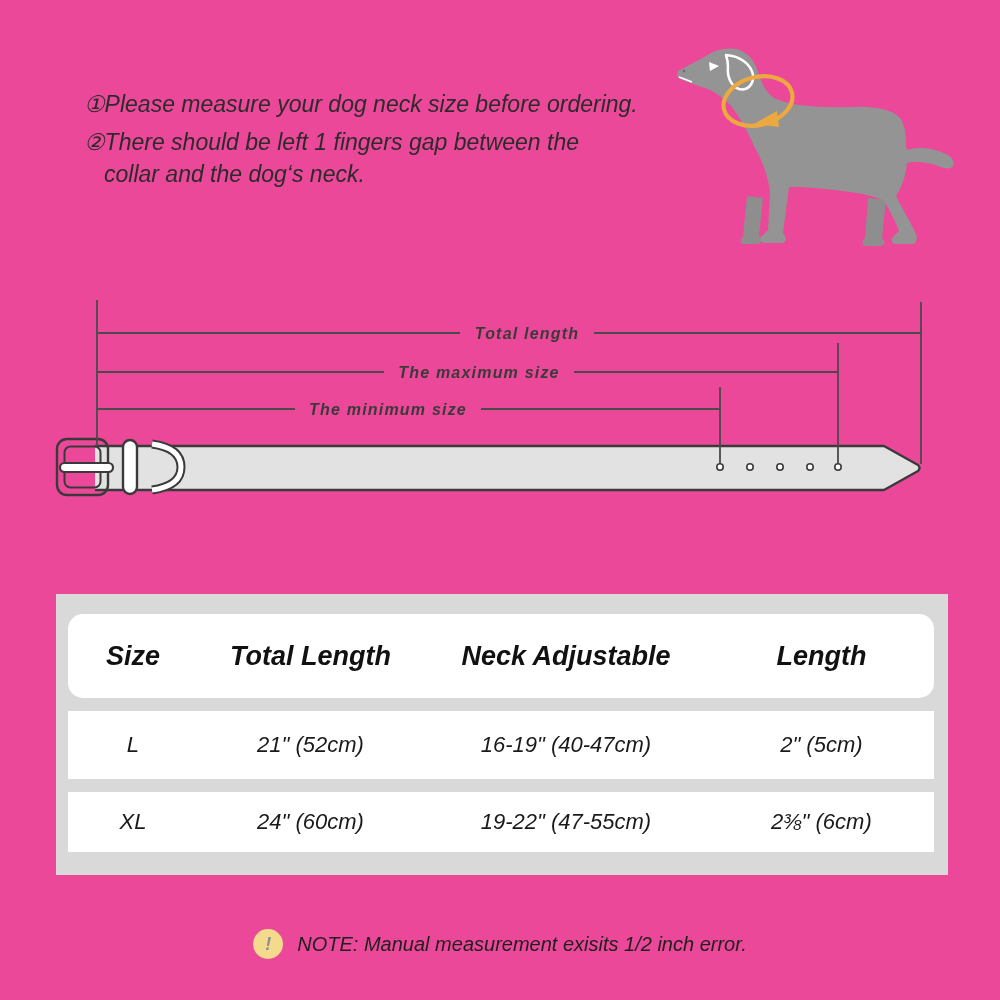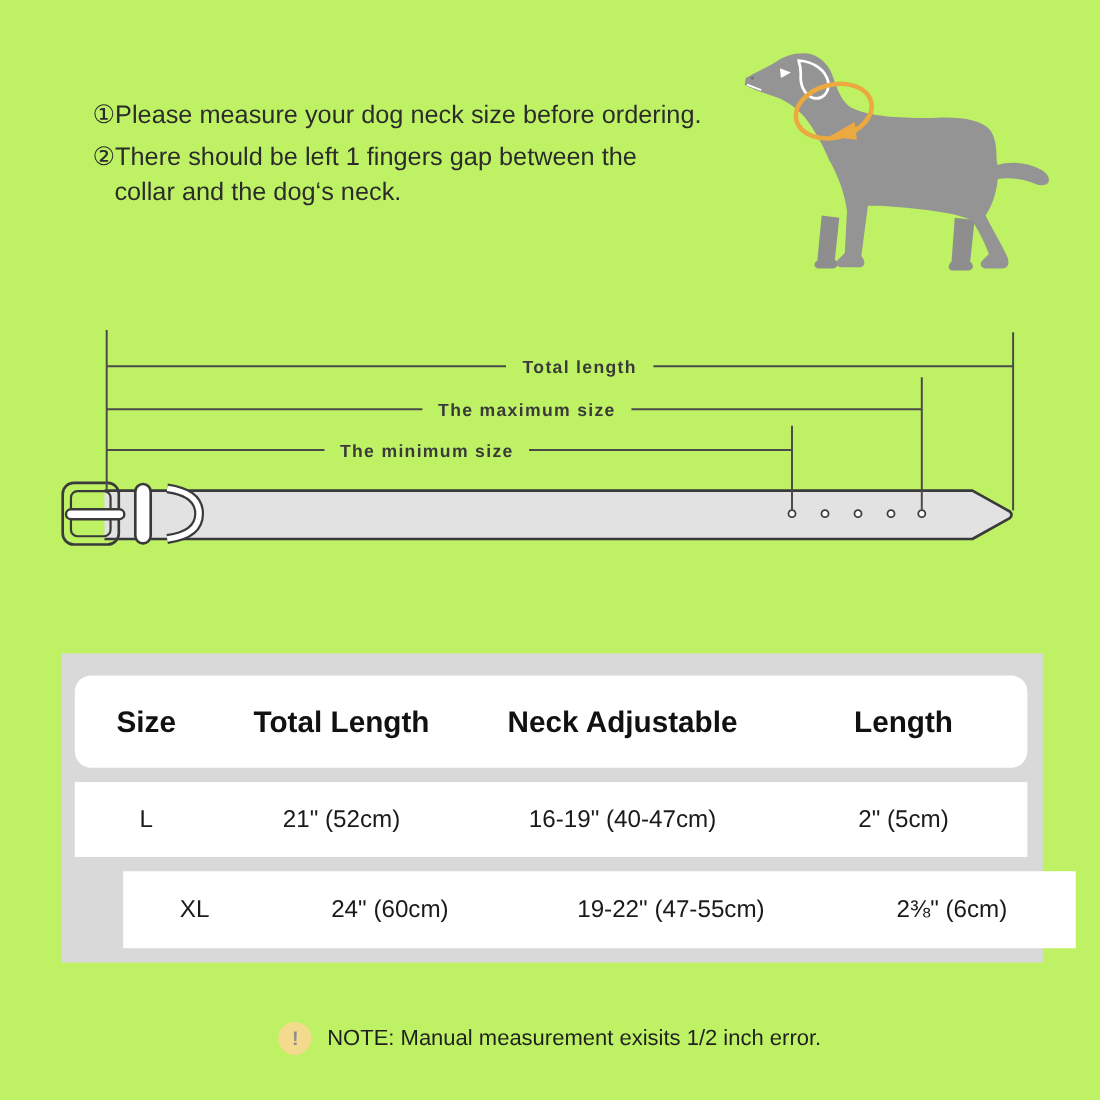--- a/index.html
+++ b/index.html
@@ -1,18 +1,18 @@
 <!DOCTYPE html>
 <html><head>
 <meta charset="utf-8">
 <style>
   html,body { margin:0; padding:0; background:#fff; }
   .canvas {
-    position:relative; width:1000px; height:1000px; background:#bef264;
-    font-family:"Liberation Sans", sans-serif; overflow:hidden; color:#222;
+    position:relative; width:1000px; height:1000px; background:#ec4899;
+    font-family:"Liberation Sans", sans-serif; overflow:hidden; color:#222;font-style:italic;
   }
   
   .instructions { position:absolute; left:84px; top:88px; width:620px; font-size:23px; color:#2b2b2b; }
   .instr-line { line-height:32px; }
   .instr-line.gap { margin-top:6px; }
   .instr-cont { padding-left:20px; }
   
   .dog-figure { position:absolute; left:630px; top:20px; width:360px; height:250px; }
   
   .diagram { position:absolute; left:0; top:280px; width:1000px; height:240px; }
@@ -20,21 +20,21 @@
     font-family:"Liberation Sans", sans-serif; font-size:16px; font-weight:bold;
     letter-spacing:1.2px; fill:#3a3a3a;
   }
   
   .size-table { position:absolute; left:56px; top:594px; width:892px; height:281px; background:#d9d9d9; }
   .t-row { position:absolute; left:12px; width:866px; background:#ffffff;
            display:grid; grid-template-columns:15% 26% 33% 26%;
            align-items:center; justify-items:center; }
   .t-head { top:20px; height:84px; font-weight:bold; font-size:27px; color:#111;border-radius:15px; }
   .t-body1 { top:117px; height:68px; font-size:22px; color:#1a1a1a; }
-  .t-body2 { top:198px; height:70px; font-size:22px; color:#1a1a1a;margin-left:44px; }
+  .t-body2 { top:198px; height:60px; font-size:22px; color:#1a1a1a; }
   
   .note { position:absolute; left:0; top:926px; width:1000px; height:36px;
           display:flex; align-items:center; justify-content:center; gap:14px; }
   .note-icon { width:30px; height:30px; border-radius:50%; background:#f4da8d;
                display:flex; align-items:center; justify-content:center;
                font-size:18px; font-weight:bold; color:#8f8f8f; flex:0 0 auto; }
   .note-text { font-size:20px; color:#1f1f1f; }
 </style>
 </head>
 <body>

